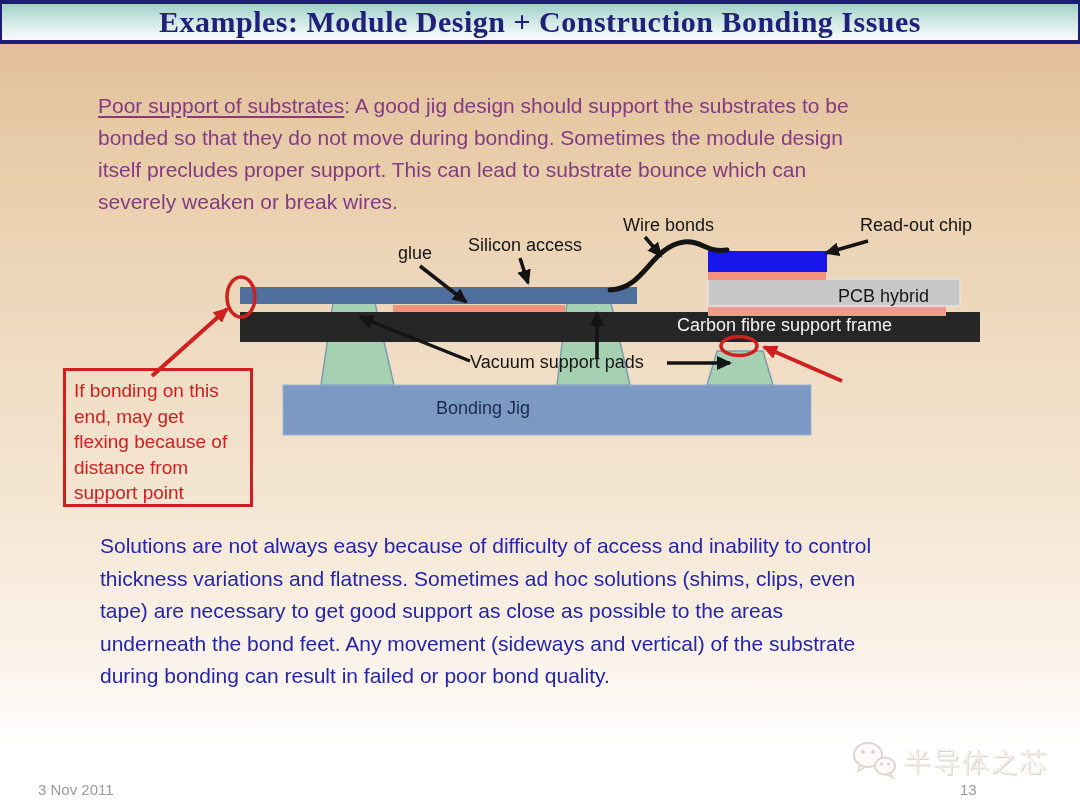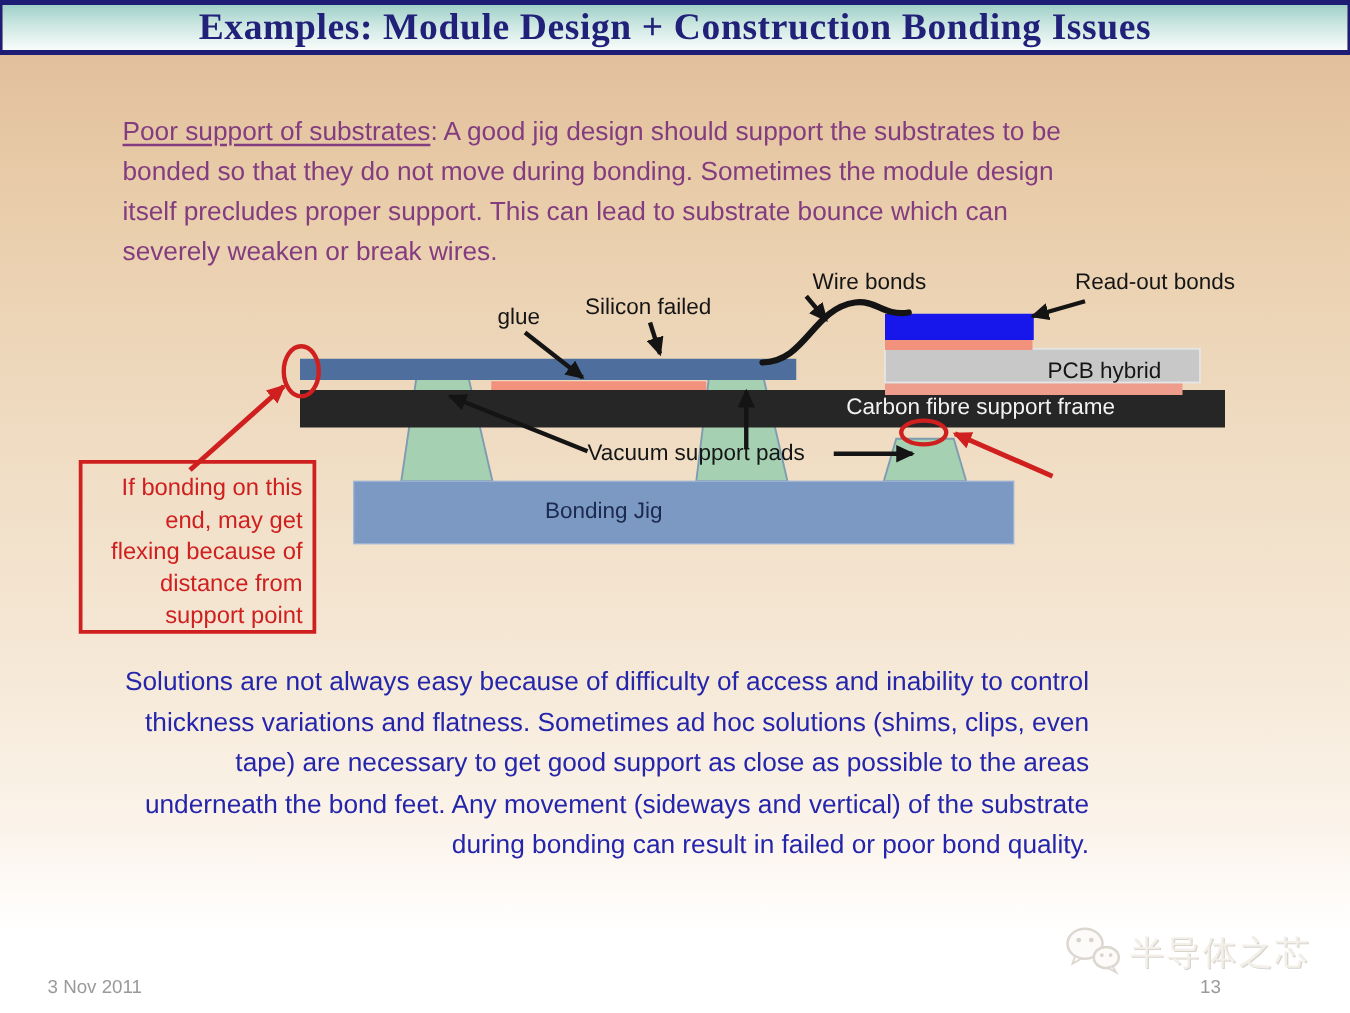--- a/index.html
+++ b/index.html
@@ -14,21 +14,21 @@
     position:absolute; top:0; left:0; width:1080px; height:44px; box-sizing:border-box;
     border-top:4px solid #1d1d75; border-bottom:4px solid #1d1d75;
     border-left:2px solid #1d1d75; border-right:2px solid #1d1d75;
     background:linear-gradient(180deg,#9fd0c8 0%,#cde7e2 45%,#f9fcfb 100%);
     display:flex; align-items:center; justify-content:center;
   }
   .titlebar h1 {
     margin:0; font-family:"Liberation Serif","DejaVu Serif",serif;
     font-weight:bold; font-size:30px; color:#21217a; letter-spacing:.5px; white-space:nowrap;
   }
-  .preline { white-space:pre-line;text-align:right; }
+  .preline { white-space:pre-line; }
   .para { position:absolute; margin:0; font-size:21px; line-height:32px; }
   .para-top  { left:98px;  top:90px;  color:#833c80; }
   .para-bottom { left:100px; top:530px; color:#2525ac; line-height:32.5px; }
   .underline { text-decoration:underline; text-underline-offset:3px; }
   .dlabel { position:absolute; font-size:18px; color:#151515; white-space:nowrap; }
   .dlabel.light { color:#f2f2f2; }
   .dlabel.navy  { color:#1b2a4e; }
   .callout {
     position:absolute; box-sizing:border-box; border:3px solid #cf1f1f; color:#cf1f1f;
     font-size:19px; line-height:25.5px; padding:7px 8px; background:transparent;
@@ -96,23 +96,23 @@
     <line x1="597" y1="359" x2="597" y2="313" stroke="#141414" stroke-width="3.5" marker-end="url(#mb)"></line>
     <line x1="667" y1="363" x2="730" y2="363" stroke="#141414" stroke-width="3.5" marker-end="url(#mb)"></line>
 
     <ellipse cx="241" cy="297" rx="14" ry="20" fill="none" stroke="#cf1f1f" stroke-width="3.5"></ellipse>
     <ellipse cx="739" cy="346" rx="18" ry="9.5" fill="none" stroke="#cf1f1f" stroke-width="3.5"></ellipse>
     <line x1="152" y1="376" x2="227" y2="309" stroke="#cf1f1f" stroke-width="4" marker-end="url(#mr)"></line>
     <line x1="842" y1="381" x2="764" y2="347" stroke="#cf1f1f" stroke-width="4" marker-end="url(#mr)"></line>
   </svg>
 
   <div class="dlabel" style="left:398px; top:243px;">glue</div>
-  <div class="dlabel" style="left:468px; top:235px;">Silicon failed</div>
-  <div class="dlabel" style="left:650px; top:215px;text-align:center;">Wire bonds</div>
-  <div class="dlabel" style="left:860px; top:215px;">Read-out bonds</div>
+  <div class="dlabel" style="left:468px; top:235px;">Silicon access</div>
+  <div class="dlabel" style="left:623px; top:215px;text-align:center;">Wire bonds</div>
+  <div class="dlabel" style="left:860px; top:215px;">Read-out chip</div>
   <div class="dlabel" style="left:838px; top:286px;">PCB hybrid</div>
   <div class="dlabel light" style="left:677px; top:315px;">Carbon fibre support frame</div>
   <div class="dlabel" style="left:470px; top:352px;">Vacuum support pads</div>
   <div class="dlabel navy" style="left:436px; top:398px;">Bonding Jig</div>
 
   <div class="callout callout-left preline">If bonding on this
 end, may get
 flexing because of
 distance from
 support point</div>

